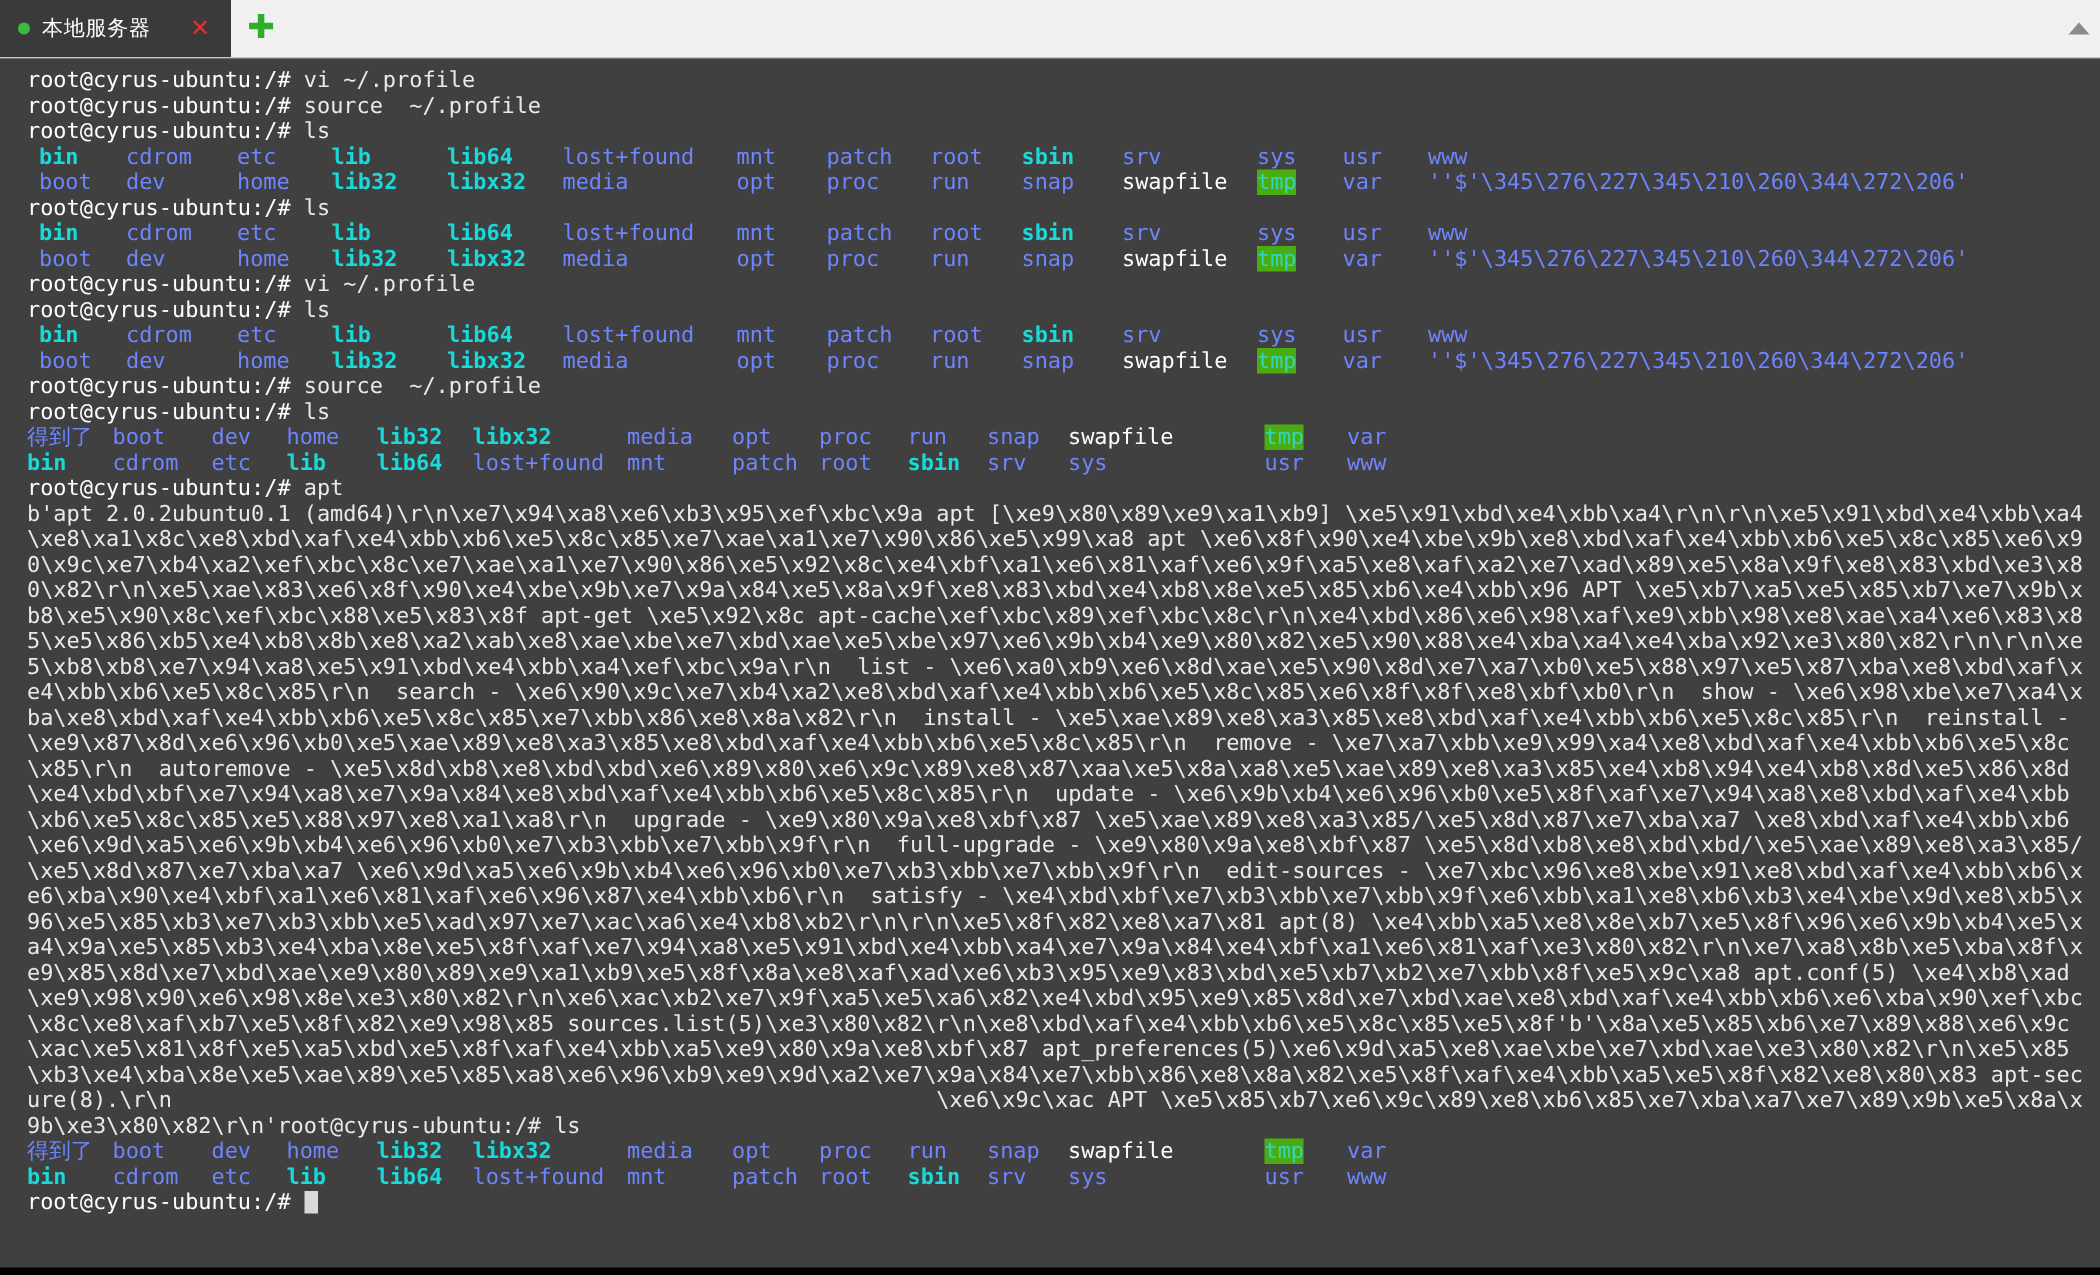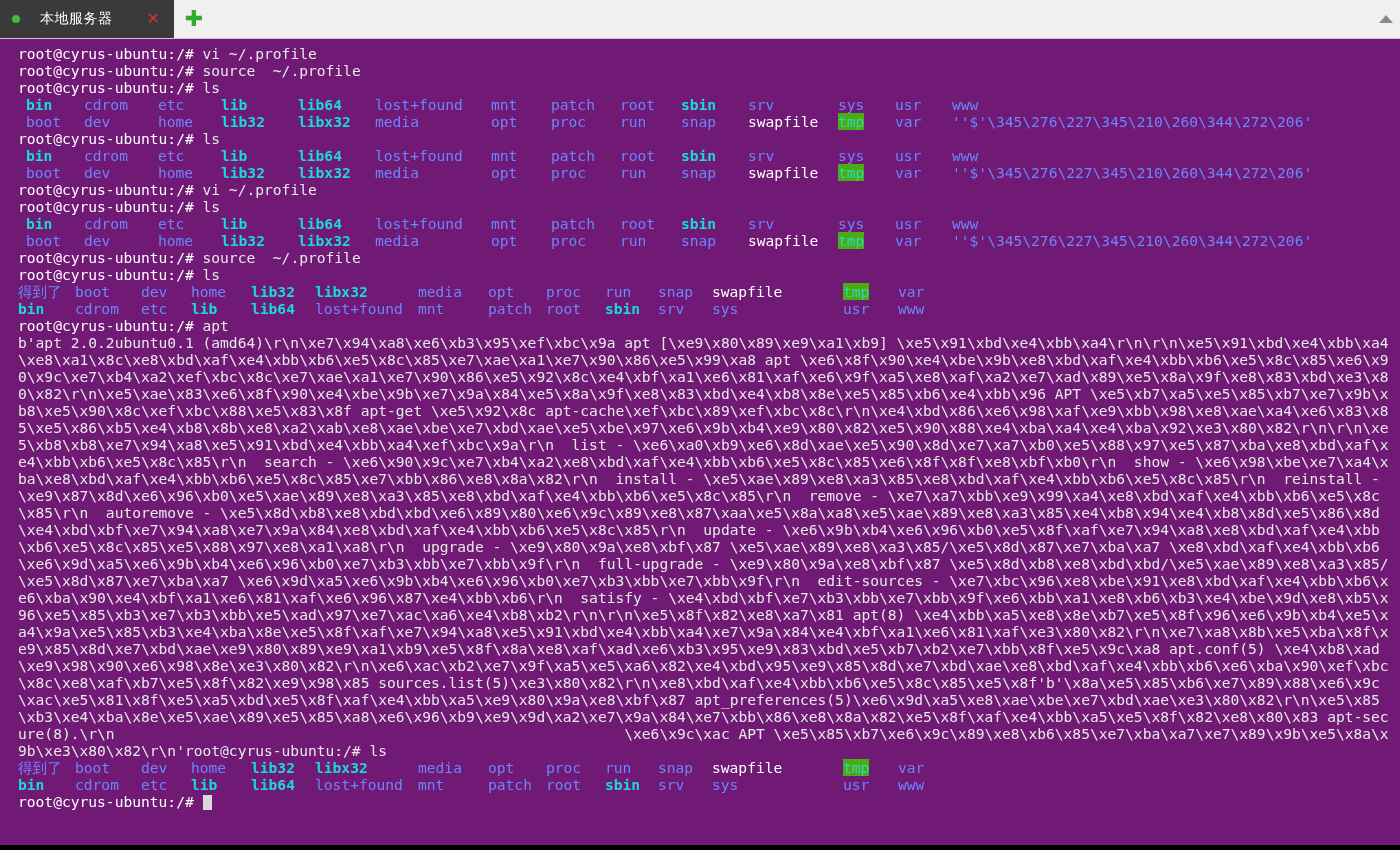--- a/index.html
+++ b/index.html
@@ -27,21 +27,21 @@
     position: relative;
     height: 38px;
     background: #f0f0f0;
     display: flex;
     align-items: stretch;
     border-bottom: 1px solid #c8c8c8;
   }
   .tab {
     display: flex;
     align-items: center;
-    gap: 20px;
+    gap: 8px;
     background: #3a3a3a;
     color: #ffffff;
     padding: 0 12px 0 12px;
     min-width: 130px;
     font-family: "DejaVu Sans", "Liberation Sans", sans-serif;
     font-size: 14px;
     cursor: default;
   }
   .tab-dot {
     width: 8px;
@@ -84,21 +84,21 @@
     display: flex;
     align-items: center;
     justify-content: center;
     cursor: pointer;
   }
   .collapse-arrow svg { display: block; }
 
   
   .terminal {
     position: relative;
-    background: #701a75;
+    background: #404040;
     color: #e6e6e6;
     font-family: "DejaVu Sans Mono", "Liberation Mono", monospace;
     font-size: 14.6px;
     line-height: 17px;
     padding: 6px 12px 0 18px;
     height: 806px;
     box-sizing: border-box;
     overflow: hidden;
     white-space: pre;
     letter-spacing: 0px;

